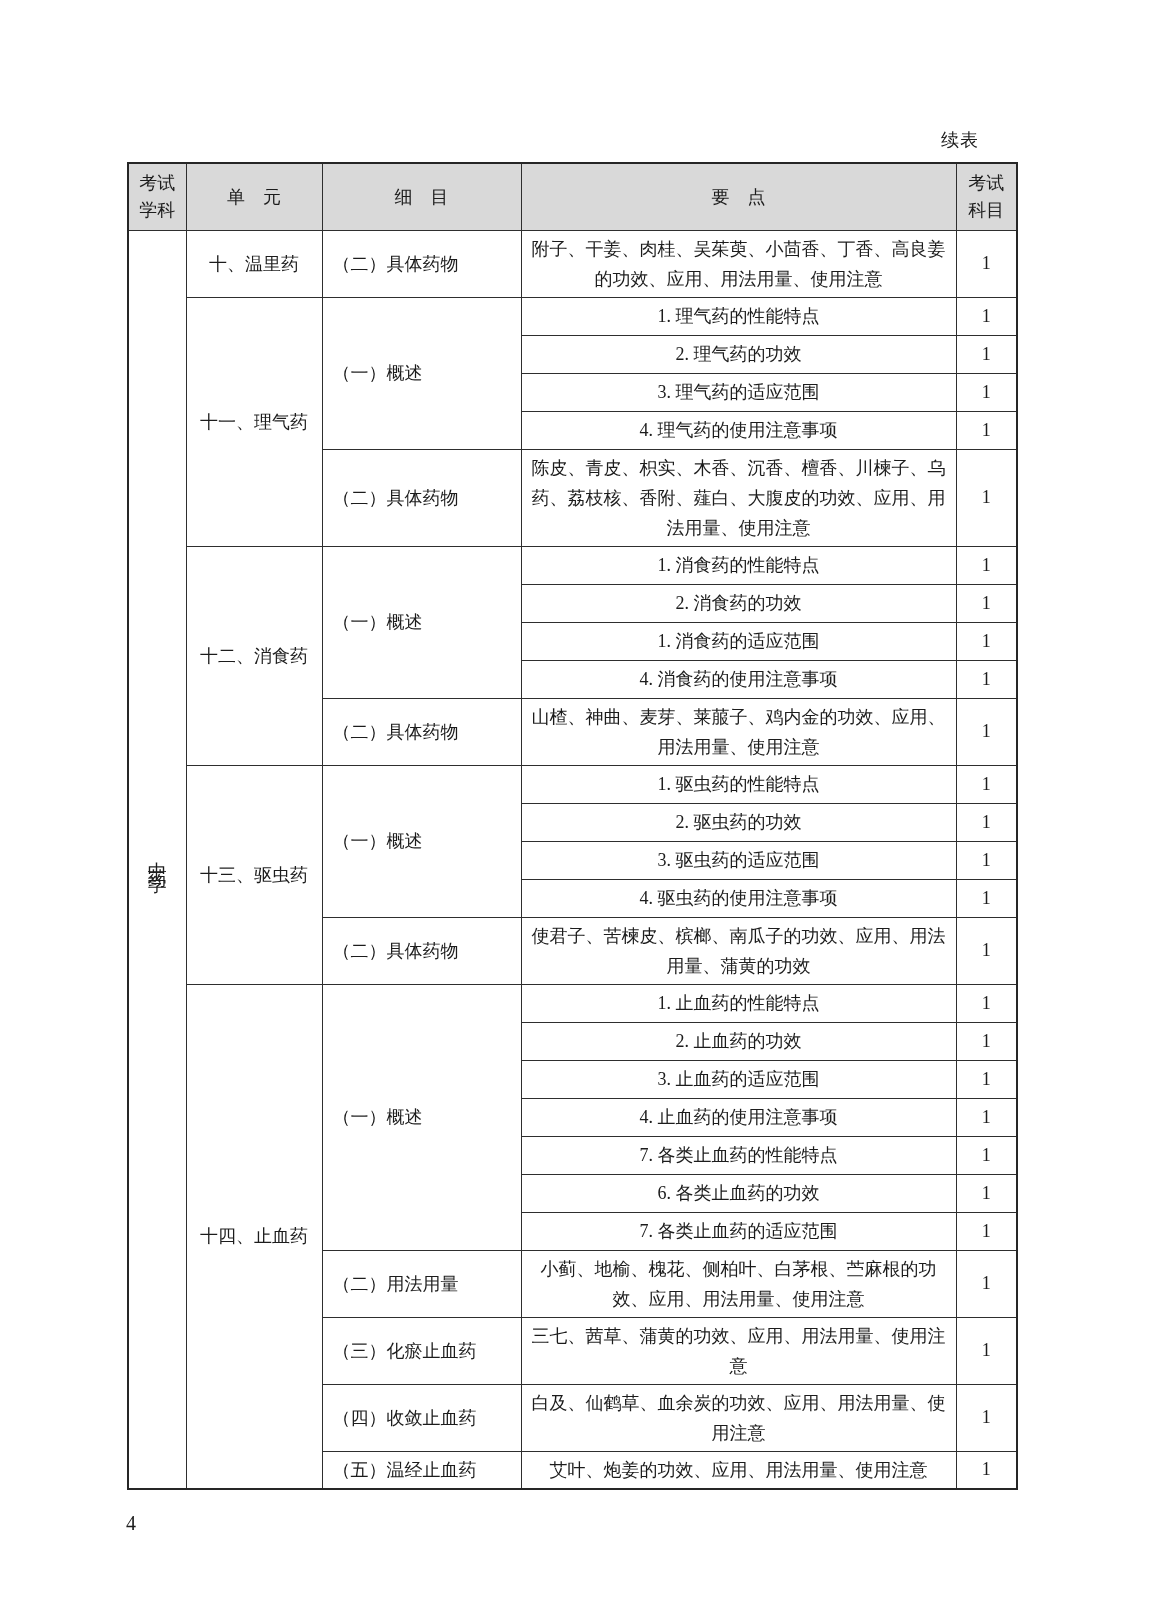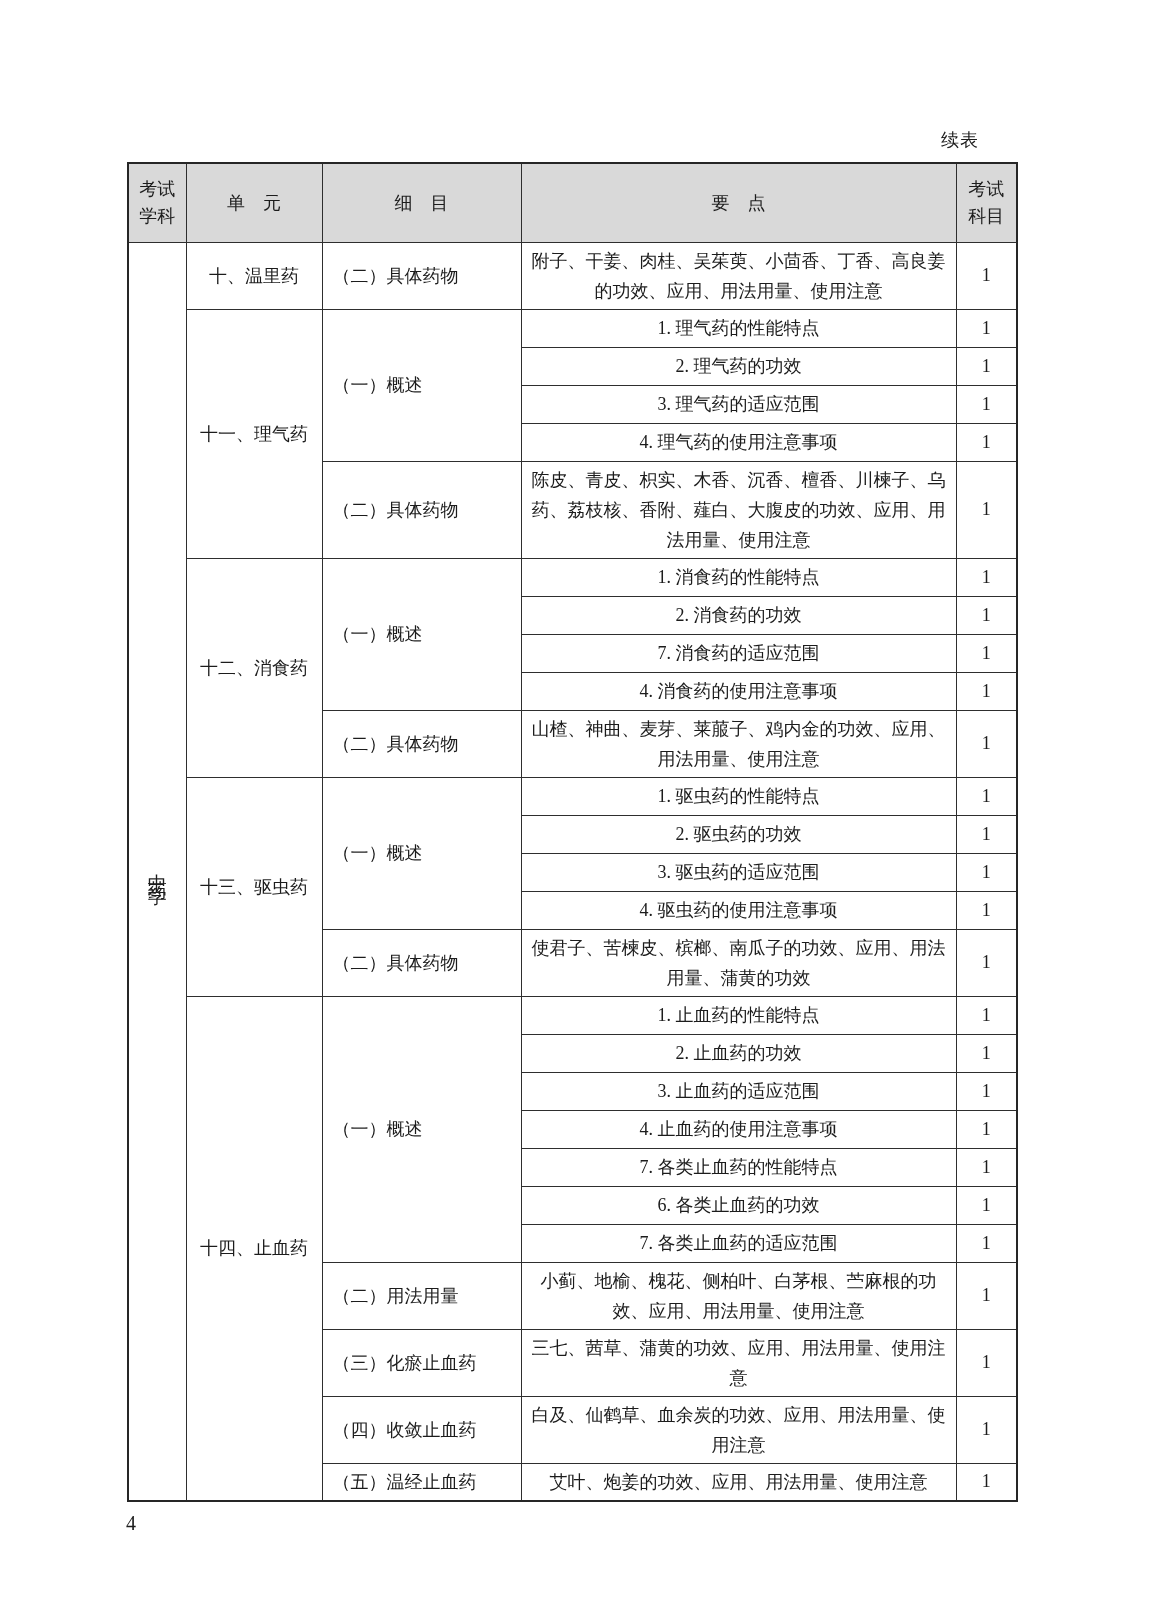--- a/index.html
+++ b/index.html
@@ -14,21 +14,21 @@
     font-size:18px; letter-spacing:1px;font-family:Liberation Mono, monospace;
   }
   table.syllabus {
     position:absolute; left:127px; top:162px;
     width:889px; table-layout:fixed;
     border-collapse:collapse;
     border:2px solid #262626;
     font-size:18px;
   }
   th, td { border:1px solid #2e2e2e; vertical-align:middle; }
-  thead tr { height:79px; }
+  thead tr { height:67px; }
   thead th {
     background:#d9d9d9; font-weight:normal; text-align:center;
     font-size:18px;
   }
   .hl { display:block; line-height:27px; }
   td.unit-cell { text-align:center; padding:0 12px; line-height:26px; }
   td.detail-cell { text-align:left; padding:2px 4px 2px 10px; line-height:26px;margin-left:24px; }
   td.points-cell { text-align:center; padding:3px 8px 3px 8px; line-height:30px; }
   td.score-cell { text-align:center; font-size:18px; }
   td.subject-cell { text-align:center; }
@@ -114,21 +114,21 @@
       <td class="unit-cell" rowspan="5">十二、消食药</td>
       <td class="detail-cell" rowspan="4">（一）概述</td>
       <td class="points-cell">1. 消食药的性能特点</td>
       <td class="score-cell">1</td>
     </tr>
     <tr class="rh-s">
       <td class="points-cell">2. 消食药的功效</td>
       <td class="score-cell">1</td>
     </tr>
     <tr class="rh-s">
-      <td class="points-cell">7. 消食药的适应范围</td>
+      <td class="points-cell">1. 消食药的适应范围</td>
       <td class="score-cell">1</td>
     </tr>
     <tr class="rh-s">
       <td class="points-cell">4. 消食药的使用注意事项</td>
       <td class="score-cell">1</td>
     </tr>
     <tr class="rh-d">
       <td class="detail-cell">（二）具体药物</td>
       <td class="points-cell">山楂、神曲、麦芽、莱菔子、鸡内金的功效、应用、用法用量、使用注意</td>
       <td class="score-cell">1</td>

